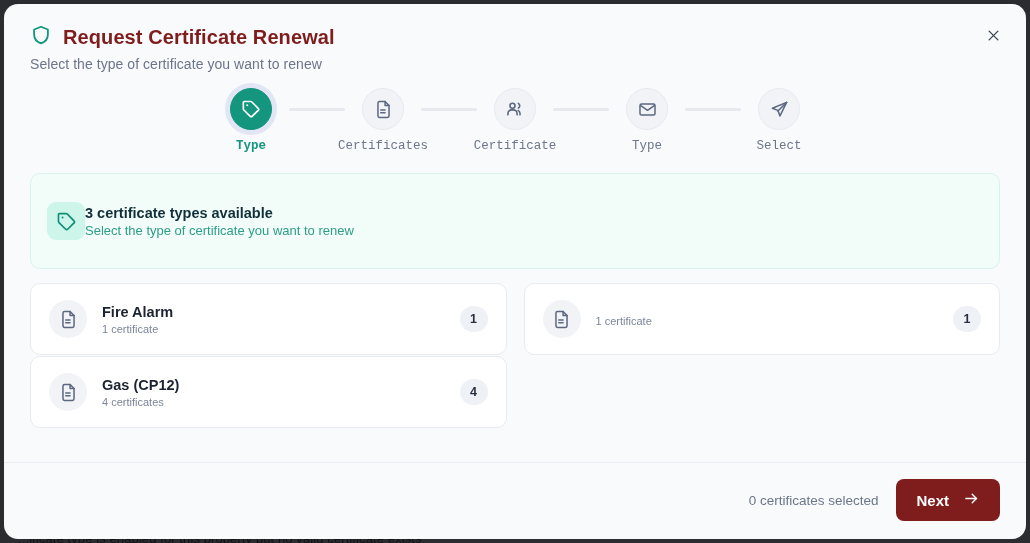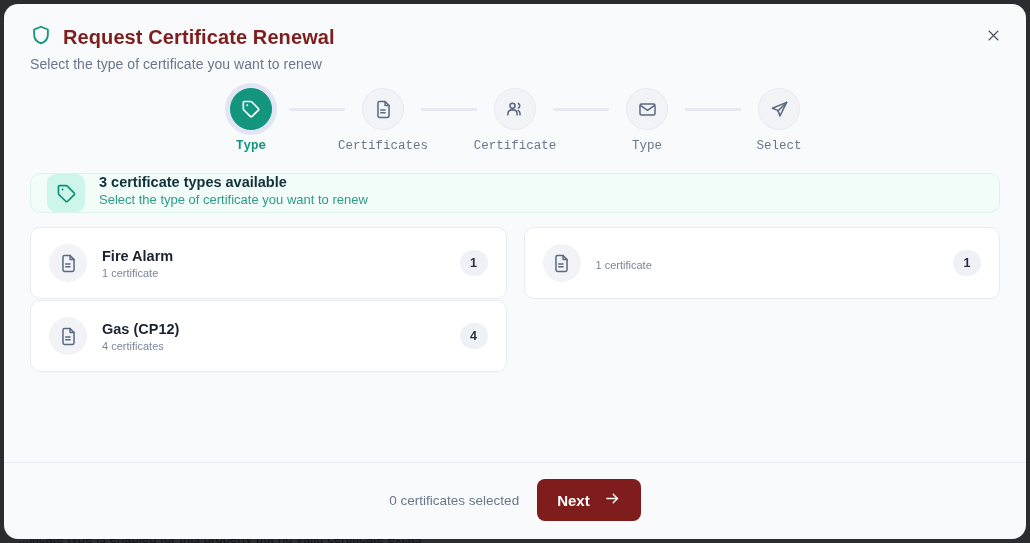--- a/index.html
+++ b/index.html
@@ -132,25 +132,26 @@
 
   
   .modal-body {
     flex: 1;
     padding: 0 26px;
     overflow: hidden;
   }
 
   .banner {
     display: flex;
-    gap: 14px;
+    align-items: center;
+    gap: 0;
     background: #f2fcf8;
     border: 1px solid #d8f3ea;
     border-radius: 10px;
-    padding: 0 16px;
+    padding: 28px 16px;
   }
   .banner-icon {
     width: 38px; height: 38px;
     border-radius: 9px;
     background: #cdf5e9;
     display: flex; align-items: center; justify-content: center;
     color: #0f8f79;
     flex: none;
   }
   .banner-title {
@@ -212,21 +213,21 @@
     display: flex; align-items: center; justify-content: center;
     flex: none;
   }
 
   
   .modal-footer {
     border-top: 1px solid #e9ecf2;
     padding: 16px 26px 18px 26px;
     display: flex;
     align-items: center;
-    justify-content: center;
+    justify-content: flex-end;
     gap: 18px;
   }
   .selected-count {
     font-size: 13.5px;
     color: #6b7689;
   }
   .next-button {
     background: #7f1d1d;
     color: #ffffff;
     border: none;

